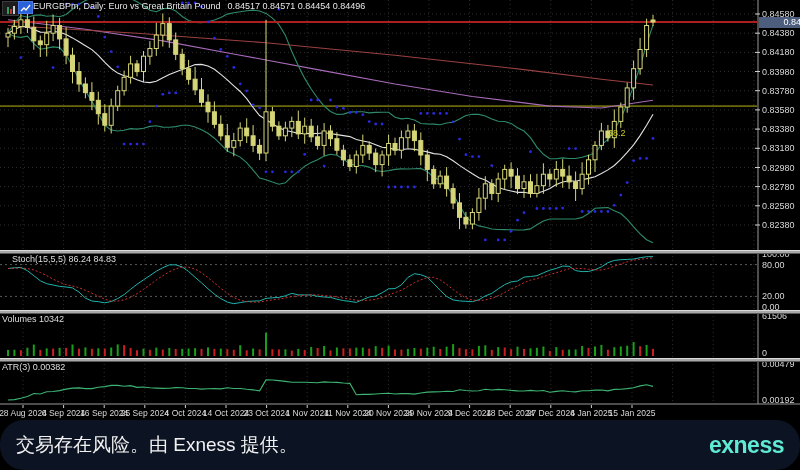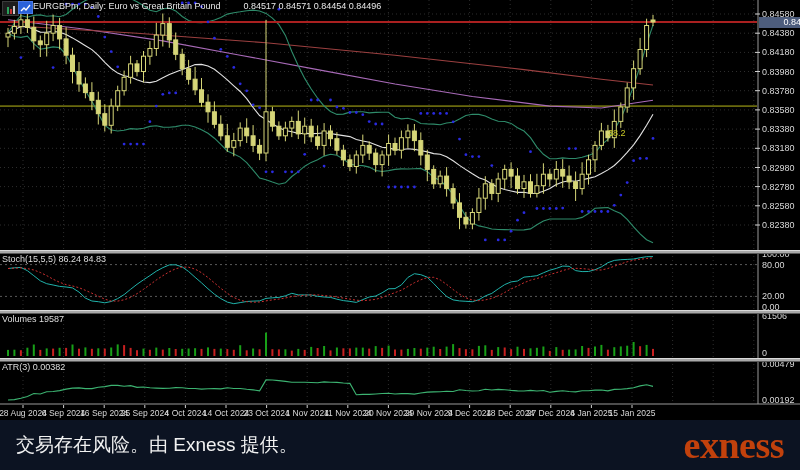--- a/index.html
+++ b/index.html
@@ -2,38 +2,38 @@
 <html><head>
 <meta charset="utf-8">
 <style>
   html,body{margin:0;padding:0;background:#000;}
   #root{position:relative;width:800px;height:470px;background:#000;overflow:hidden;
         font-family:"Liberation Sans",sans-serif;}
   #chart-svg{position:absolute;left:0;top:0;}
   svg text{font-family:"Liberation Sans",sans-serif;font-size:9px;fill:#d8d8d8;}
   .ovl{position:absolute;color:#e2e2e2;font-size:9px;line-height:11px;white-space:nowrap;z-index:5;}
   .title-bar{left:33px;top:1px;color:#e8e8e8;}
-  .title-bar .ohlc{margin-left:23px;color:#e8e8e8;}
+  .title-bar .ohlc{margin-left:7px;color:#e8e8e8;}
   .pane-label{color:#dedede;}
   .sep{position:absolute;left:0;width:800px;height:2px;background:#a8a8a8;
        border-top:1px solid #d9d9d9;border-bottom:1px solid #585858;z-index:4;}
   .fib-label{color:#c9c926;font-size:9px;margin-top:32px;}
   .price-tag{position:absolute;left:759px;top:17px;width:57px;height:11px;background:#4d5d7d;
              color:#fff;font-size:9px;line-height:11px;text-align:right;z-index:6;}
   .icon{position:absolute;top:1px;width:13px;height:11px;z-index:6;display:flex;
         align-items:flex-end;justify-content:center;gap:1px;}
   .icon1{left:2px;background:#1d1d1d;border:1px solid #3a3a3a;padding:1px;}
   .icon1 i{display:block;width:2px;}
   .icon2{left:18px;background:#2b62d9;border:1px solid #4a7ae8;}
   .icon2 svg{display:block;}
   #banner{position:absolute;left:0;top:420px;width:800px;height:50px;background:#0c1322;
           display:flex;align-items:center;justify-content:space-between;
-          padding:0 16px;box-sizing:border-box;z-index:7;}
+          padding:0 16px;box-sizing:border-box;z-index:7;border-radius:24px;}
   #banner .disclaimer{color:#f2f2f2;font-size:19px;}
-  #banner .brand{color:#c2410c;font-size:38px;font-weight:bold;letter-spacing:-0.5px;font-family:Liberation Serif, serif;}
+  #banner .brand{color:#5eead4;font-size:23px;font-weight:bold;letter-spacing:-0.5px;}
 </style>
 </head>
 <body>
 
 <div id="root">
 
   <svg id="chart-svg" width="800" height="420" viewBox="0 0 800 420">
       <defs>
         <clipPath id="cm">
           <rect x="0" y="0" width="758" height="250"></rect>
@@ -589,22 +589,22 @@
   <span class="icon icon2">
     <svg width="11" height="9">
         <polyline points="1,7 4,4 6,6 10,1" fill="none" stroke="#fff" stroke-width="1.3"></polyline>
       </svg>
   </span>
 
   <div class="ovl title-bar">
     <span>EURGBPm, Daily: Euro vs Great Britain Pound</span><span class="ohlc">0.84517 0.84571 0.84454 0.84496</span>
   </div>
 
-  <div class="ovl pane-label" style="left:2px;top:254px;">Stoch(15,5,5) 86.24 84.83</div>
-  <div class="ovl pane-label" style="left:2px;top:314px;">Volumes 19587</div>
+  <div class="ovl pane-label" style="left:12px;top:254px;">Stoch(15,5,5) 86.24 84.83</div>
+  <div class="ovl pane-label" style="left:2px;top:314px;">Volumes 10342</div>
   <div class="ovl pane-label" style="left:2px;top:362px;">ATR(3) 0.00382</div>
 
   <div class="ovl fib-label" style="left:608px;top:96px;">38.2</div>
 
   <div class="price-tag">0.84496</div>
 
   <div class="sep" style="top:250px;"></div>
   <div class="sep" style="top:310px;"></div>
   <div class="sep" style="top:358px;"></div>
 

